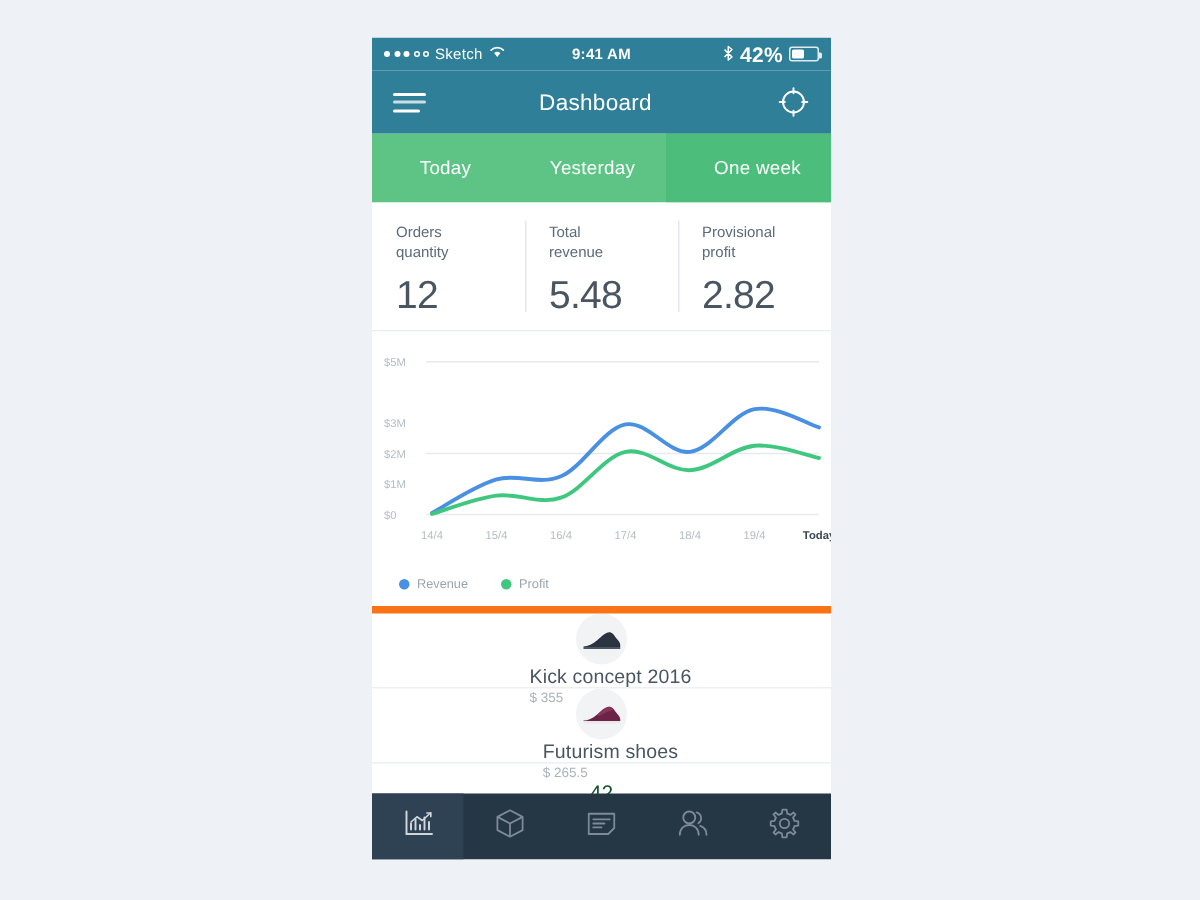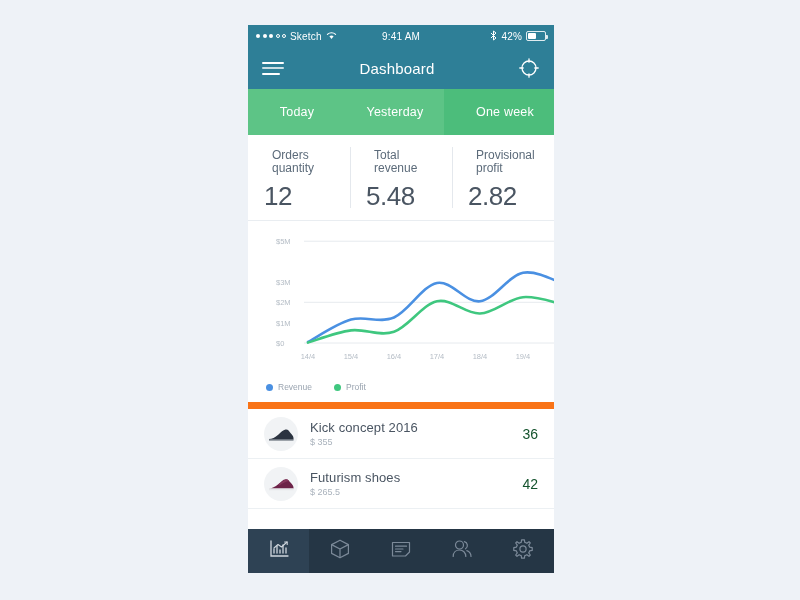--- a/index.html
+++ b/index.html
@@ -39,26 +39,27 @@
   .sb-dots { display: flex; align-items: center; gap: 2.5px; }
   .sb-dots i {
     width: 4px; height: 4px; border-radius: 50%;
     background: #ffffff; display: block;
   }
   .sb-dots i.hollow { background: transparent; border: 1px solid #ffffff; width: 4px; height: 4px; }
   .sb-carrier { font-size: 10px; }
   .sb-wifi { font-size: 10px; line-height: 1; }
   .sb-center {
     position: absolute; left: 0; right: 0;
-    text-align: center; font-size: 10px; font-weight: normal;
+    text-align: center; font-size: 10px; font-weight: bold;
     pointer-events: none;
   }
   .sb-right {
     margin-left: auto; display: flex; align-items: center; gap: 4px;
-    font-size: 10px;
+    font-size: 14px;
+    font-weight: bold;
   }
   .battery {
     width: 20px; height: 9.5px;
     border: 1px solid rgba(255,255,255,.85);
     border-radius: 2px; position: relative;
     display: inline-block;
   }
   .battery::after {
     content: ""; position: absolute;
     right: -3px; top: 2.6px;
@@ -122,54 +123,53 @@
     flex: 1;
     padding: 14px 0 0 16px;
     position: relative;
   }
   .stat + .stat::before {
     content: "";
     position: absolute; left: 0; top: 12px; bottom: 12px;
     width: 1px; background: #e4e8ed;
   }
   .stat-label {
-    font-size: 12px; color: #5c6b7a; line-height: 13px;
+    font-size: 10px; color: #5c6b7a; line-height: 13px;
     white-space: pre-line;
-    margin-left: 8px;
   }
   .stat-value {
     font-size: 26px; color: #4a5562; margin-top: 6px;
     letter-spacing: -.5px;
   }
 
   
   .chart-card {
     background: #ffffff;
     flex: 0 0 auto;
     height: 188px;
     position: relative;
-    border-bottom: 7px solid #f97316;
-    padding-left: 20px;
+    border-bottom: 5px solid #f97316;
   }
   .chart-svg { display: block; width: 306px; height: 150px; }
   .legend {
     position: absolute; left: 18px; bottom: 10px;
     display: flex; gap: 22px; align-items: center;
   }
   .legend-item { display: flex; align-items: center; gap: 5px; }
   .legend-dot { width: 7px; height: 7px; border-radius: 50%; display: block; }
   .legend-label { font-size: 8.5px; color: #9aa4b0; }
 
   
   .products { background: #ffffff; flex: 1 1 auto; }
   .product {
     display: flex; align-items: center;
     height: 50px; padding: 0 16px;
     border-bottom: 1px solid #ecf0f3;
     cursor: pointer;
+    flex-direction: column;
   }
   .thumb {
     width: 34px; height: 34px; border-radius: 50%;
     background: #f1f3f5;
     display: flex; align-items: center; justify-content: center;
     flex: 0 0 auto;
     overflow: hidden;
   }
   .p-info { margin-left: 12px; flex: 1 1 auto; }
   .p-name { font-size: 13px; color: #4a5562; letter-spacing: .1px; }

